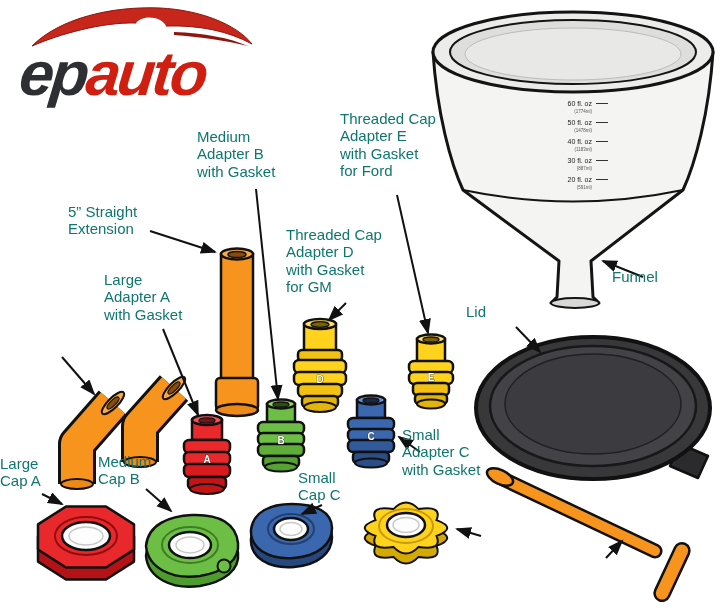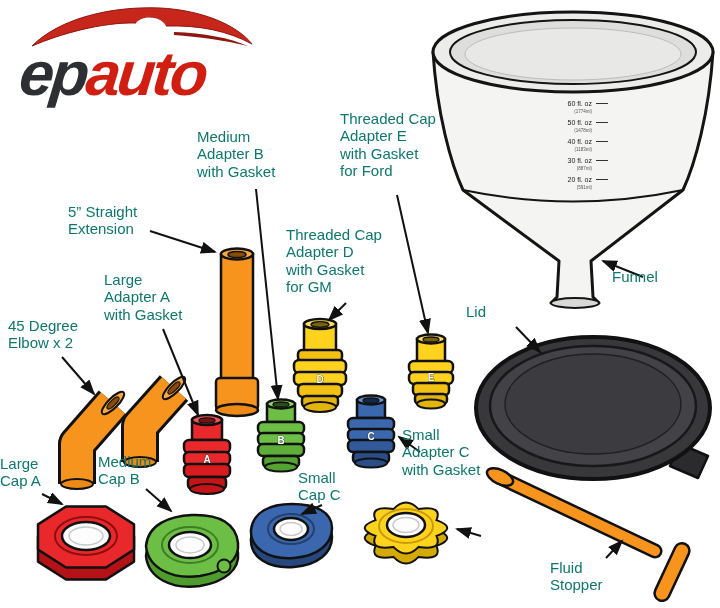--- a/index.html
+++ b/index.html
@@ -228,29 +228,25 @@
 Adapter E
 with Gasket
 for Ford</div>
   <div class="lbl" style="left:286px; top:226px; width:122px;">Threaded Cap
 Adapter D
 with Gasket
 for GM</div>
   <div class="lbl" style="left:104px; top:271px; width:114px;">Large
 Adapter A
 with Gasket</div>
-  <div class="lbl" style="left:8px;   top:317px; width:106px;">45 Degree
-Elbow x 2</div>
   <div class="lbl" style="left:612px; top:268px; width:90px;">Funnel</div>
   <div class="lbl" style="left:466px; top:303px; width:54px;">Lid</div>
   <div class="lbl" style="left:402px; top:426px; width:96px;">Small
 Adapter C
 with Gasket</div>
   <div class="lbl" style="left:0px;   top:455px; width:64px;">Large
 Cap A</div>
   <div class="lbl" style="left:98px;  top:453px; width:78px;">Medium
 Cap B</div>
   <div class="lbl" style="left:298px; top:469px; width:68px;">Small
 Cap C</div>
-  <div class="lbl" style="left:550px; top:559px; width:96px;">Fluid
-Stopper</div>
 
 </div>
 
 </body></html>

